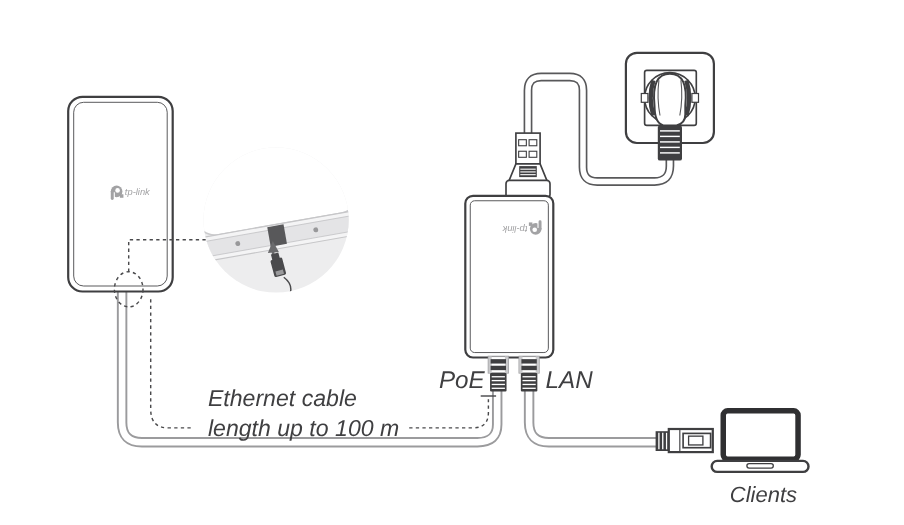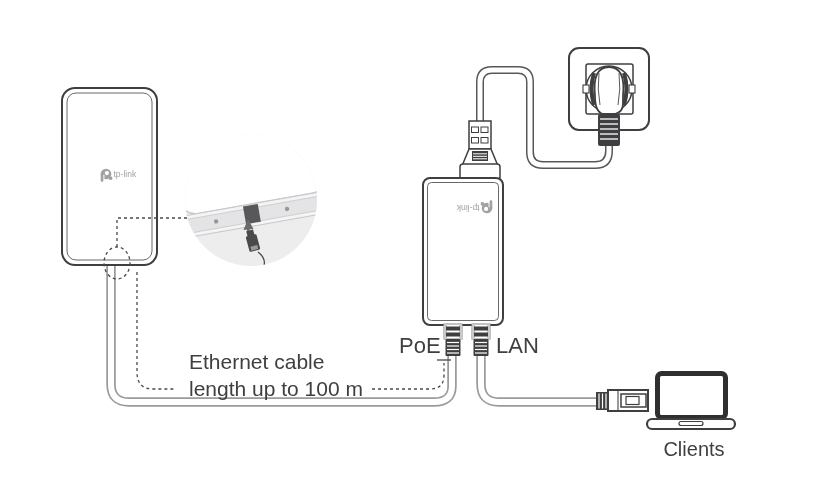--- a/index.html
+++ b/index.html
@@ -7,21 +7,21 @@
     --soft:#58585a;
     --cable-gray:#9b9b9d;
     --logo-gray:#a2a2a4;
     --text:#3f3f41;
     --dash:#4a4a4c;
     --detail-bg:#ededee;
     --bg:#ffffff;
   }
   html,body{margin:0;padding:0;background:var(--bg);}
   .stage{position:relative;width:822px;height:477px;background:var(--bg);overflow:hidden;
-         font-family:"Liberation Sans", sans-serif;}
+         font-family:"Liberation Sans", sans-serif;font-style:italic;}
   svg{position:absolute;left:0;top:0;}
   .ln-w{stroke:var(--outline);fill:#fff;}
   .thin{stroke:var(--soft);fill:none;}
   .dk{fill:var(--outline);}
   .wh{fill:#fff;}
   .gray{fill:var(--logo-gray);}
   .dashed{stroke:var(--dash);fill:none;stroke-dasharray:3 3;stroke-width:1.3;}
   .solidtick{stroke:var(--dash);fill:none;stroke-width:1.3;}
   .cable-outer{stroke:var(--cable-gray);stroke-width:9.5;fill:none;stroke-linecap:butt;}
   .cable-inner{stroke:#fff;stroke-width:6;fill:none;stroke-linecap:butt;}

